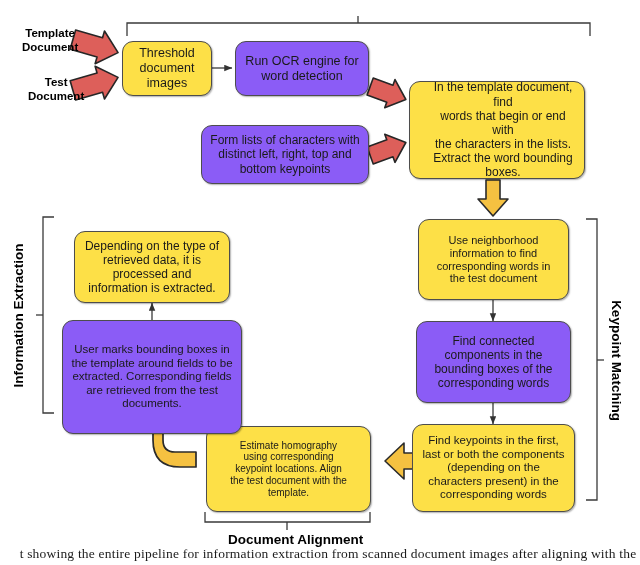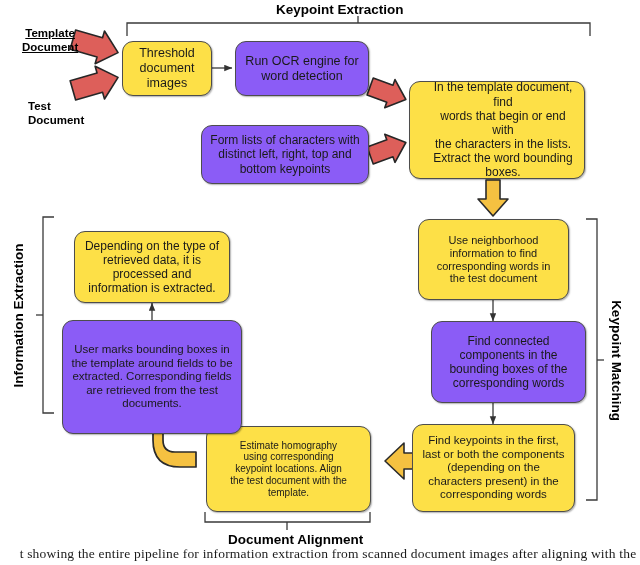--- a/index.html
+++ b/index.html
@@ -129,21 +129,21 @@
 words that begin or end with
 the characters in the lists.
 Extract the word bounding
 boxes.</div>
 
   <div class="node blue" style="left:418px;top:219px;width:151px;height:81px;font-size:11px;">Use neighborhood
 information to find
 corresponding words in
 the test document</div>
 
-  <div class="node green" style="left:431px;top:321px;width:155px;height:82px;font-size:12px;">Find connected
+  <div class="node green" style="left:416px;top:321px;width:155px;height:82px;font-size:12px;">Find connected
 components in the
 bounding boxes of the
 corresponding words</div>
 
   <div class="node blue" style="left:412px;top:424px;width:163px;height:88px;font-size:11.5px;">Find keypoints in the first,
 last or both the components
 (depending on the
 characters present) in the
 corresponding words</div>
 
@@ -157,27 +157,26 @@
 the template around fields to be
 extracted. Corresponding fields
 are retrieved from the test
 documents.</div>
 
   <div class="node blue" style="left:74px;top:231px;width:156px;height:72px;font-size:12px;">Depending on the type of
 retrieved data, it is
 processed and
 information is extracted.</div>
 
-  <div class="grp-label" style="left:22px;top:27px;font-size:11.5px;line-height:1.2;text-align:center;white-space:pre-line;text-decoration:underline;">Template
+  <div class="grp-label" style="left:22px;top:27px;font-size:11.5px;line-height:1.2;text-align:center;white-space:pre-line;">Template
 Document</div>
 
-  <div class="grp-label" style="left:28px;top:100px;font-size:11.5px;line-height:1.2;white-space:pre-line;">Test
+  <div class="grp-label" style="left:28px;top:76px;font-size:11.5px;line-height:1.2;text-align:center;white-space:pre-line;">Test
 Document</div>
 
-  <div class="grp-label" style="left:276px;top:2px;font-size:13.5px;">Keypoint Extraction</div>
 
   <div class="grp-label rot-right" style="left:546px;top:353px;width:140px;text-align:center;font-size:13.5px;">Keypoint Matching</div>
 
   <div class="grp-label rot-left" style="left:-58px;top:308px;width:152px;text-align:center;font-size:13.5px;">Information Extraction</div>
 
   <div class="grp-label" style="left:228px;top:532px;font-size:13.5px;">Document Alignment</div>
 
   <div class="caption">
     <span class="cap-inner">t showing the entire pipeline for information extraction from scanned document images after aligning with the</span>
   </div>

